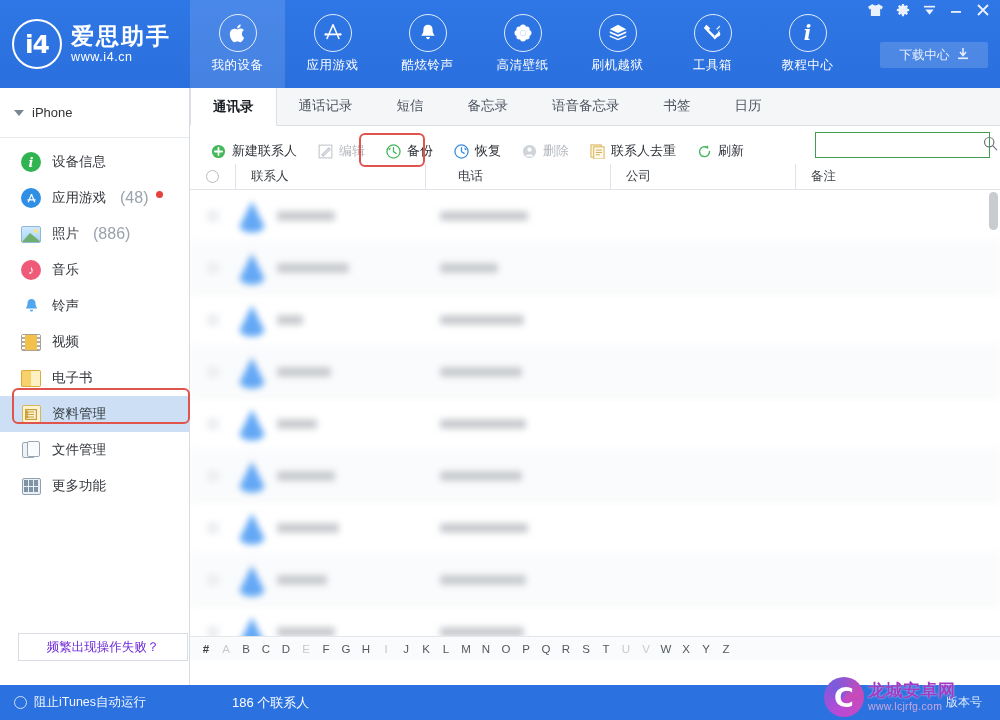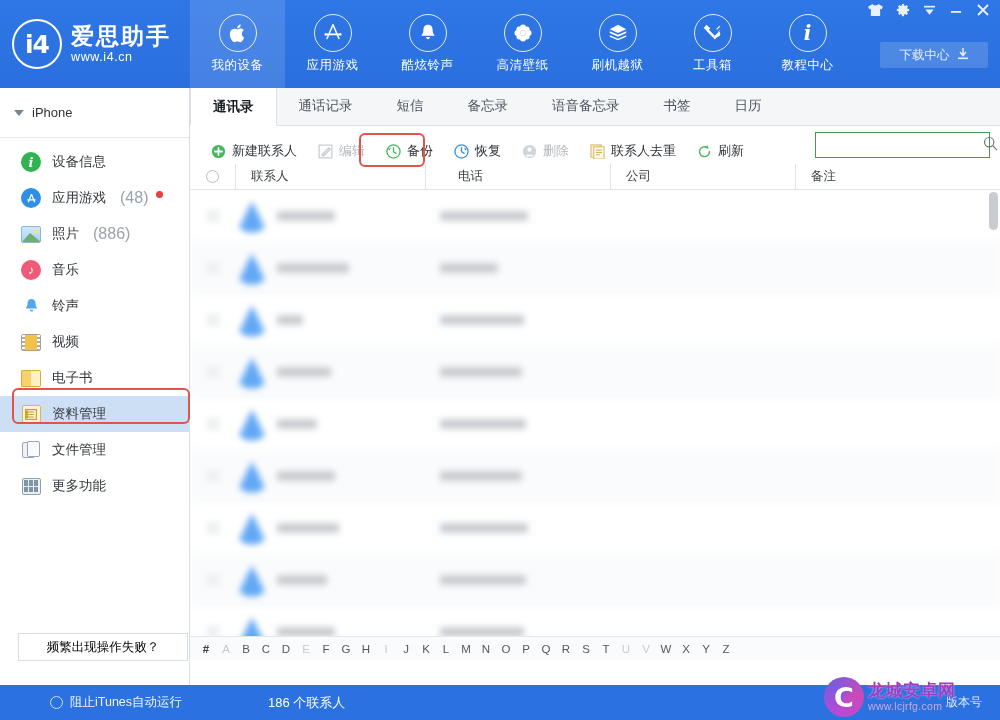--- a/index.html
+++ b/index.html
@@ -100,21 +100,21 @@
     position: absolute; border: 2.5px solid #e0544d; border-radius: 6px;
     pointer-events: none;
   }
   #anno-sidebar { left: 12px; top: 388px; width: 178px; height: 36px; }
   #anno-backup  { left: 359px; top: 133px; width: 66px; height: 34px; }
 
   .help-link {
     position: absolute; left: 18px; bottom: 24px;
     width: 170px; height: 28px; border: 1px solid #d8dde3;
     display: flex; align-items: center; justify-content: center;
-    font-size: 12.5px; color: #000000; cursor: pointer; background:#fff;
+    font-size: 12.5px; color: #6d28d9; cursor: pointer; background:#fff;
   }
 
   
   .main { position: absolute; left: 190px; top: 88px; width: 810px; height: 597px; background: #fff; }
 
   .tabbar {
     height: 38px; background: #f5f6f8; border-bottom: 1px solid #dcdfe4;
     display: flex; align-items: flex-end;
   }
   .tab {
@@ -201,21 +201,21 @@
   }
   .alpha {
     width: 20px; text-align: center; font-size: 11.5px; color: #52585f; cursor: pointer;
   }
   .alpha.dim { color: #c6cad0; }
   .alpha.hash { color: #3a3f45; font-weight: bold; }
 
   
   .statusbar {
     position: absolute; left: 0; bottom: 0; width: 1000px; height: 35px;
-    background: #2b72e0; display: flex; align-items: center; padding-left: 36px;
+    background: #2b72e0; display: flex; align-items: center;
   }
   .status-left {
     width: 190px; display: flex; align-items: center; gap: 7px; padding-left: 14px;
   }
   .toggle-ring {
     width: 13px; height: 13px; border-radius: 50%;
     border: 1.6px solid #cfe0f8; cursor: pointer;
   }
   .status-text { color: #f0f5fd; font-size: 12.5px; }
   .status-count { color: #fff; font-size: 13px; padding-left: 42px; }

